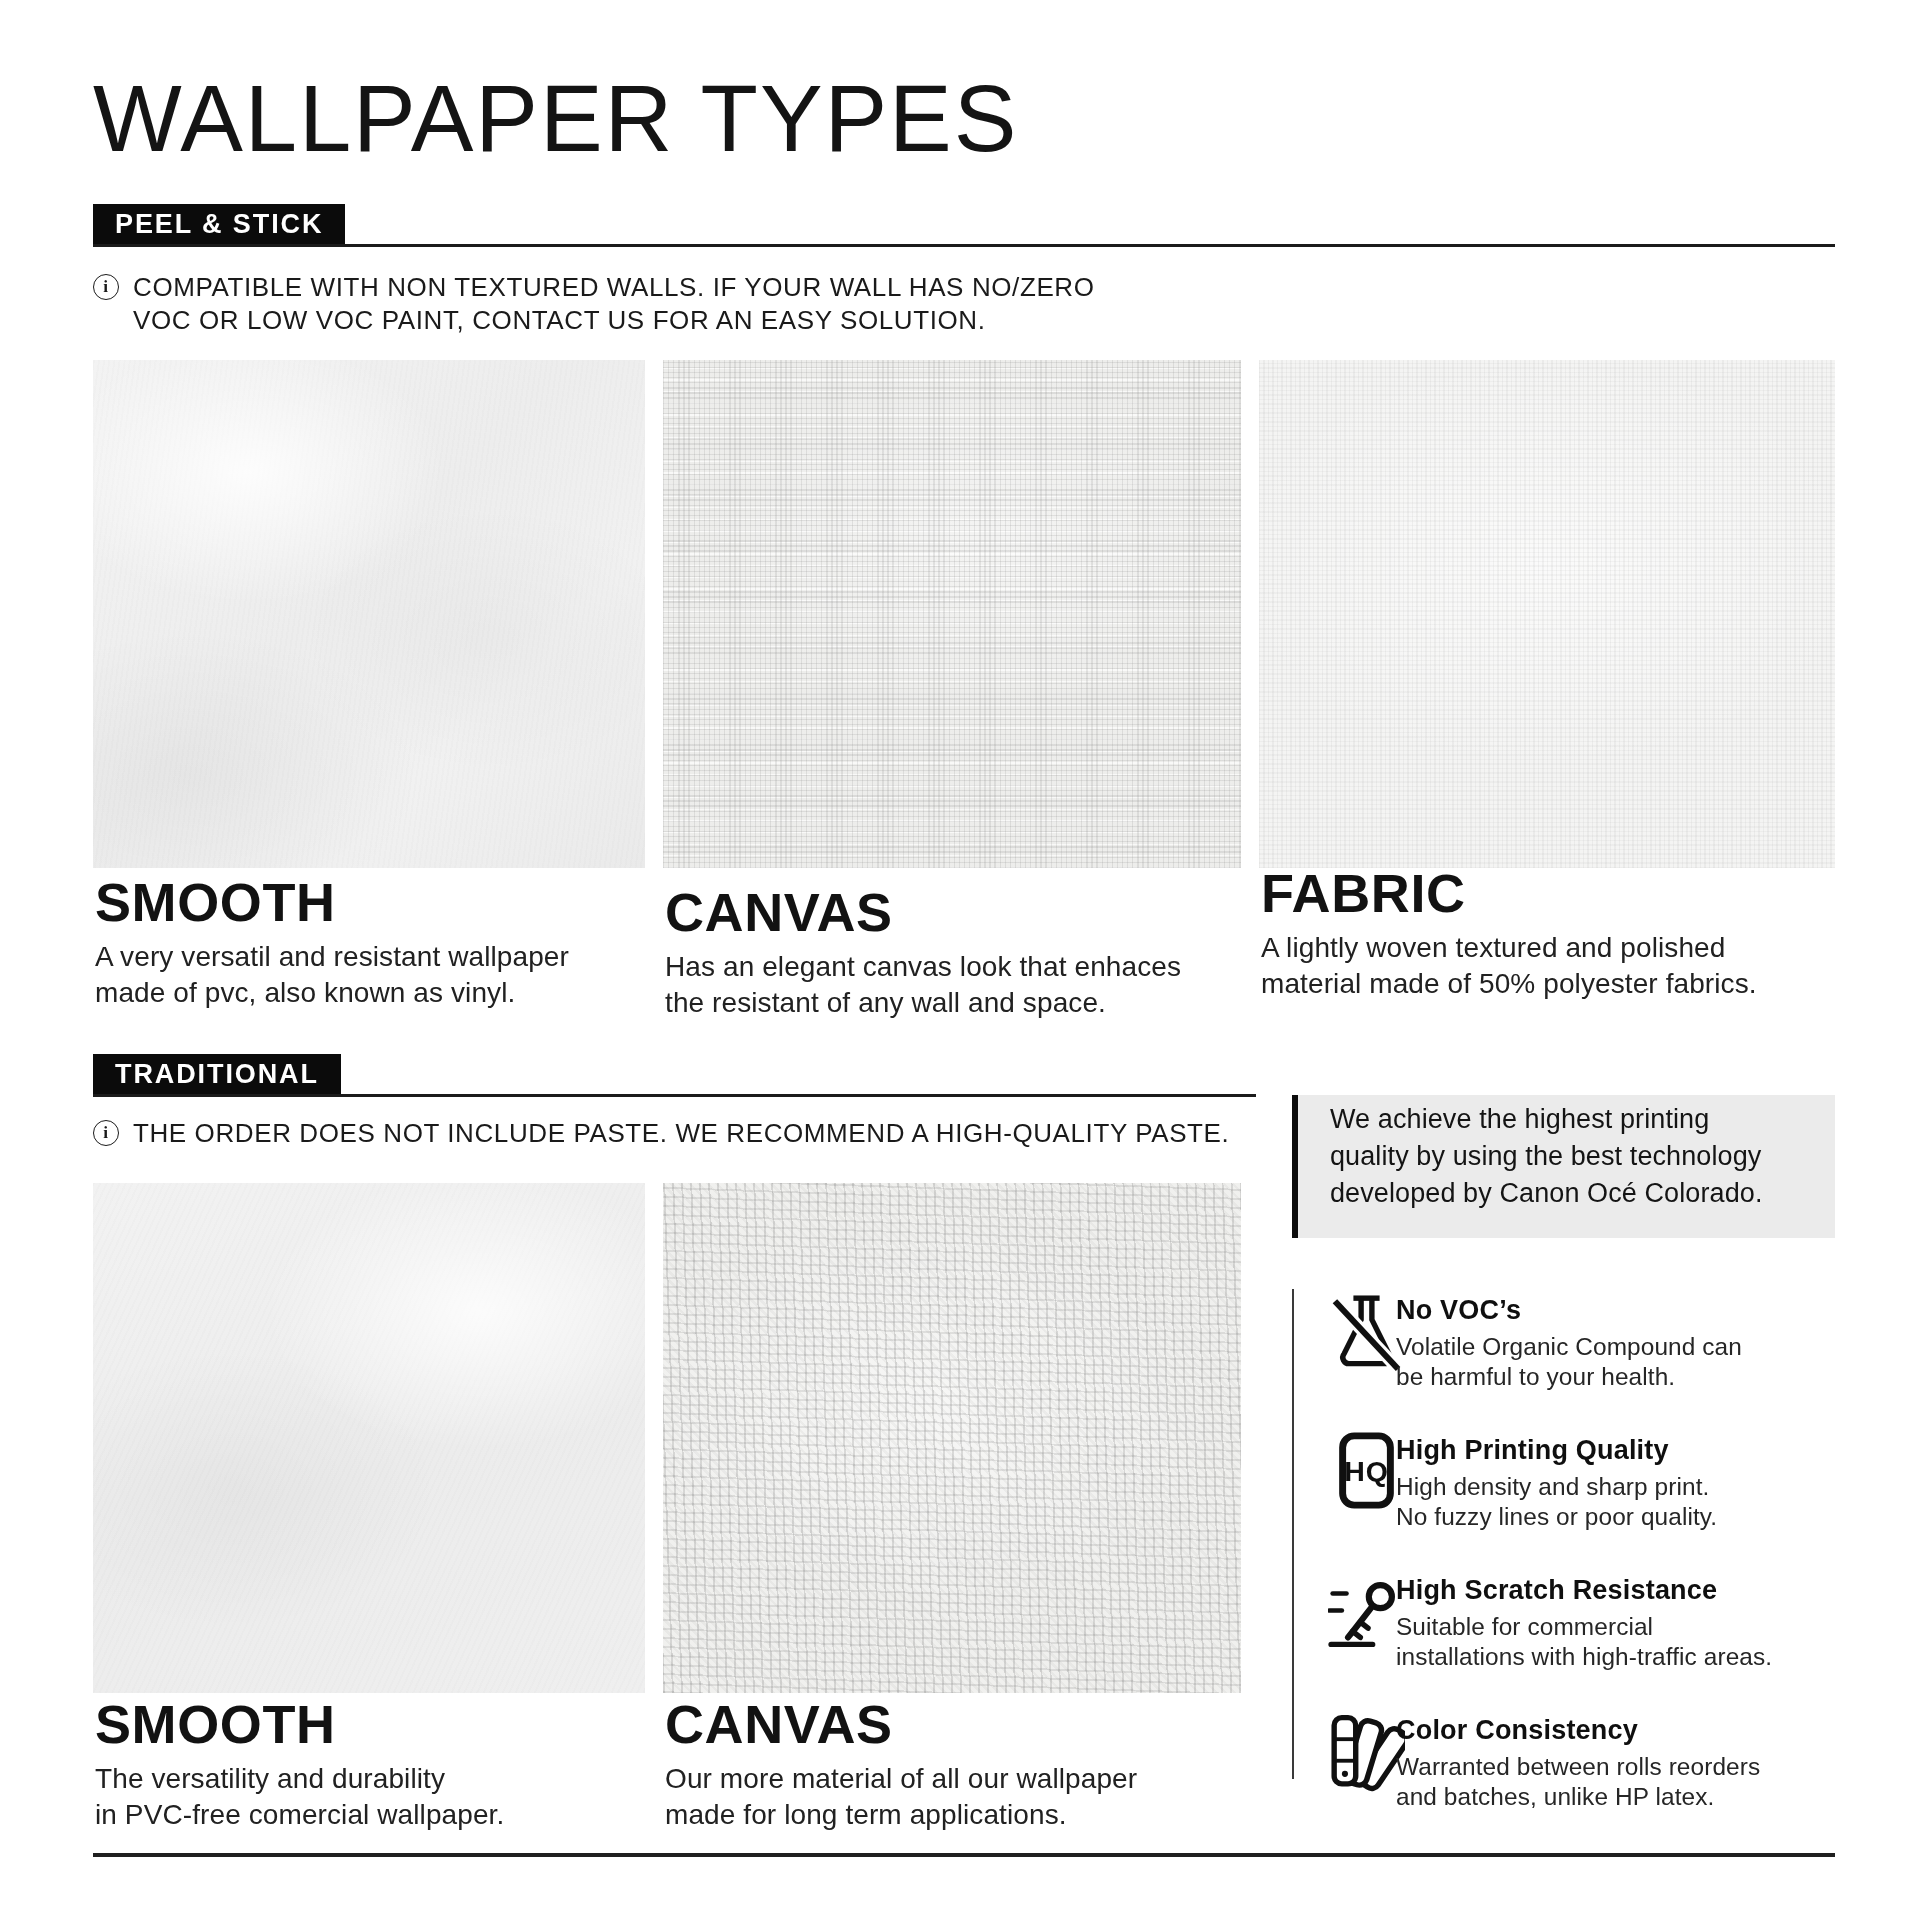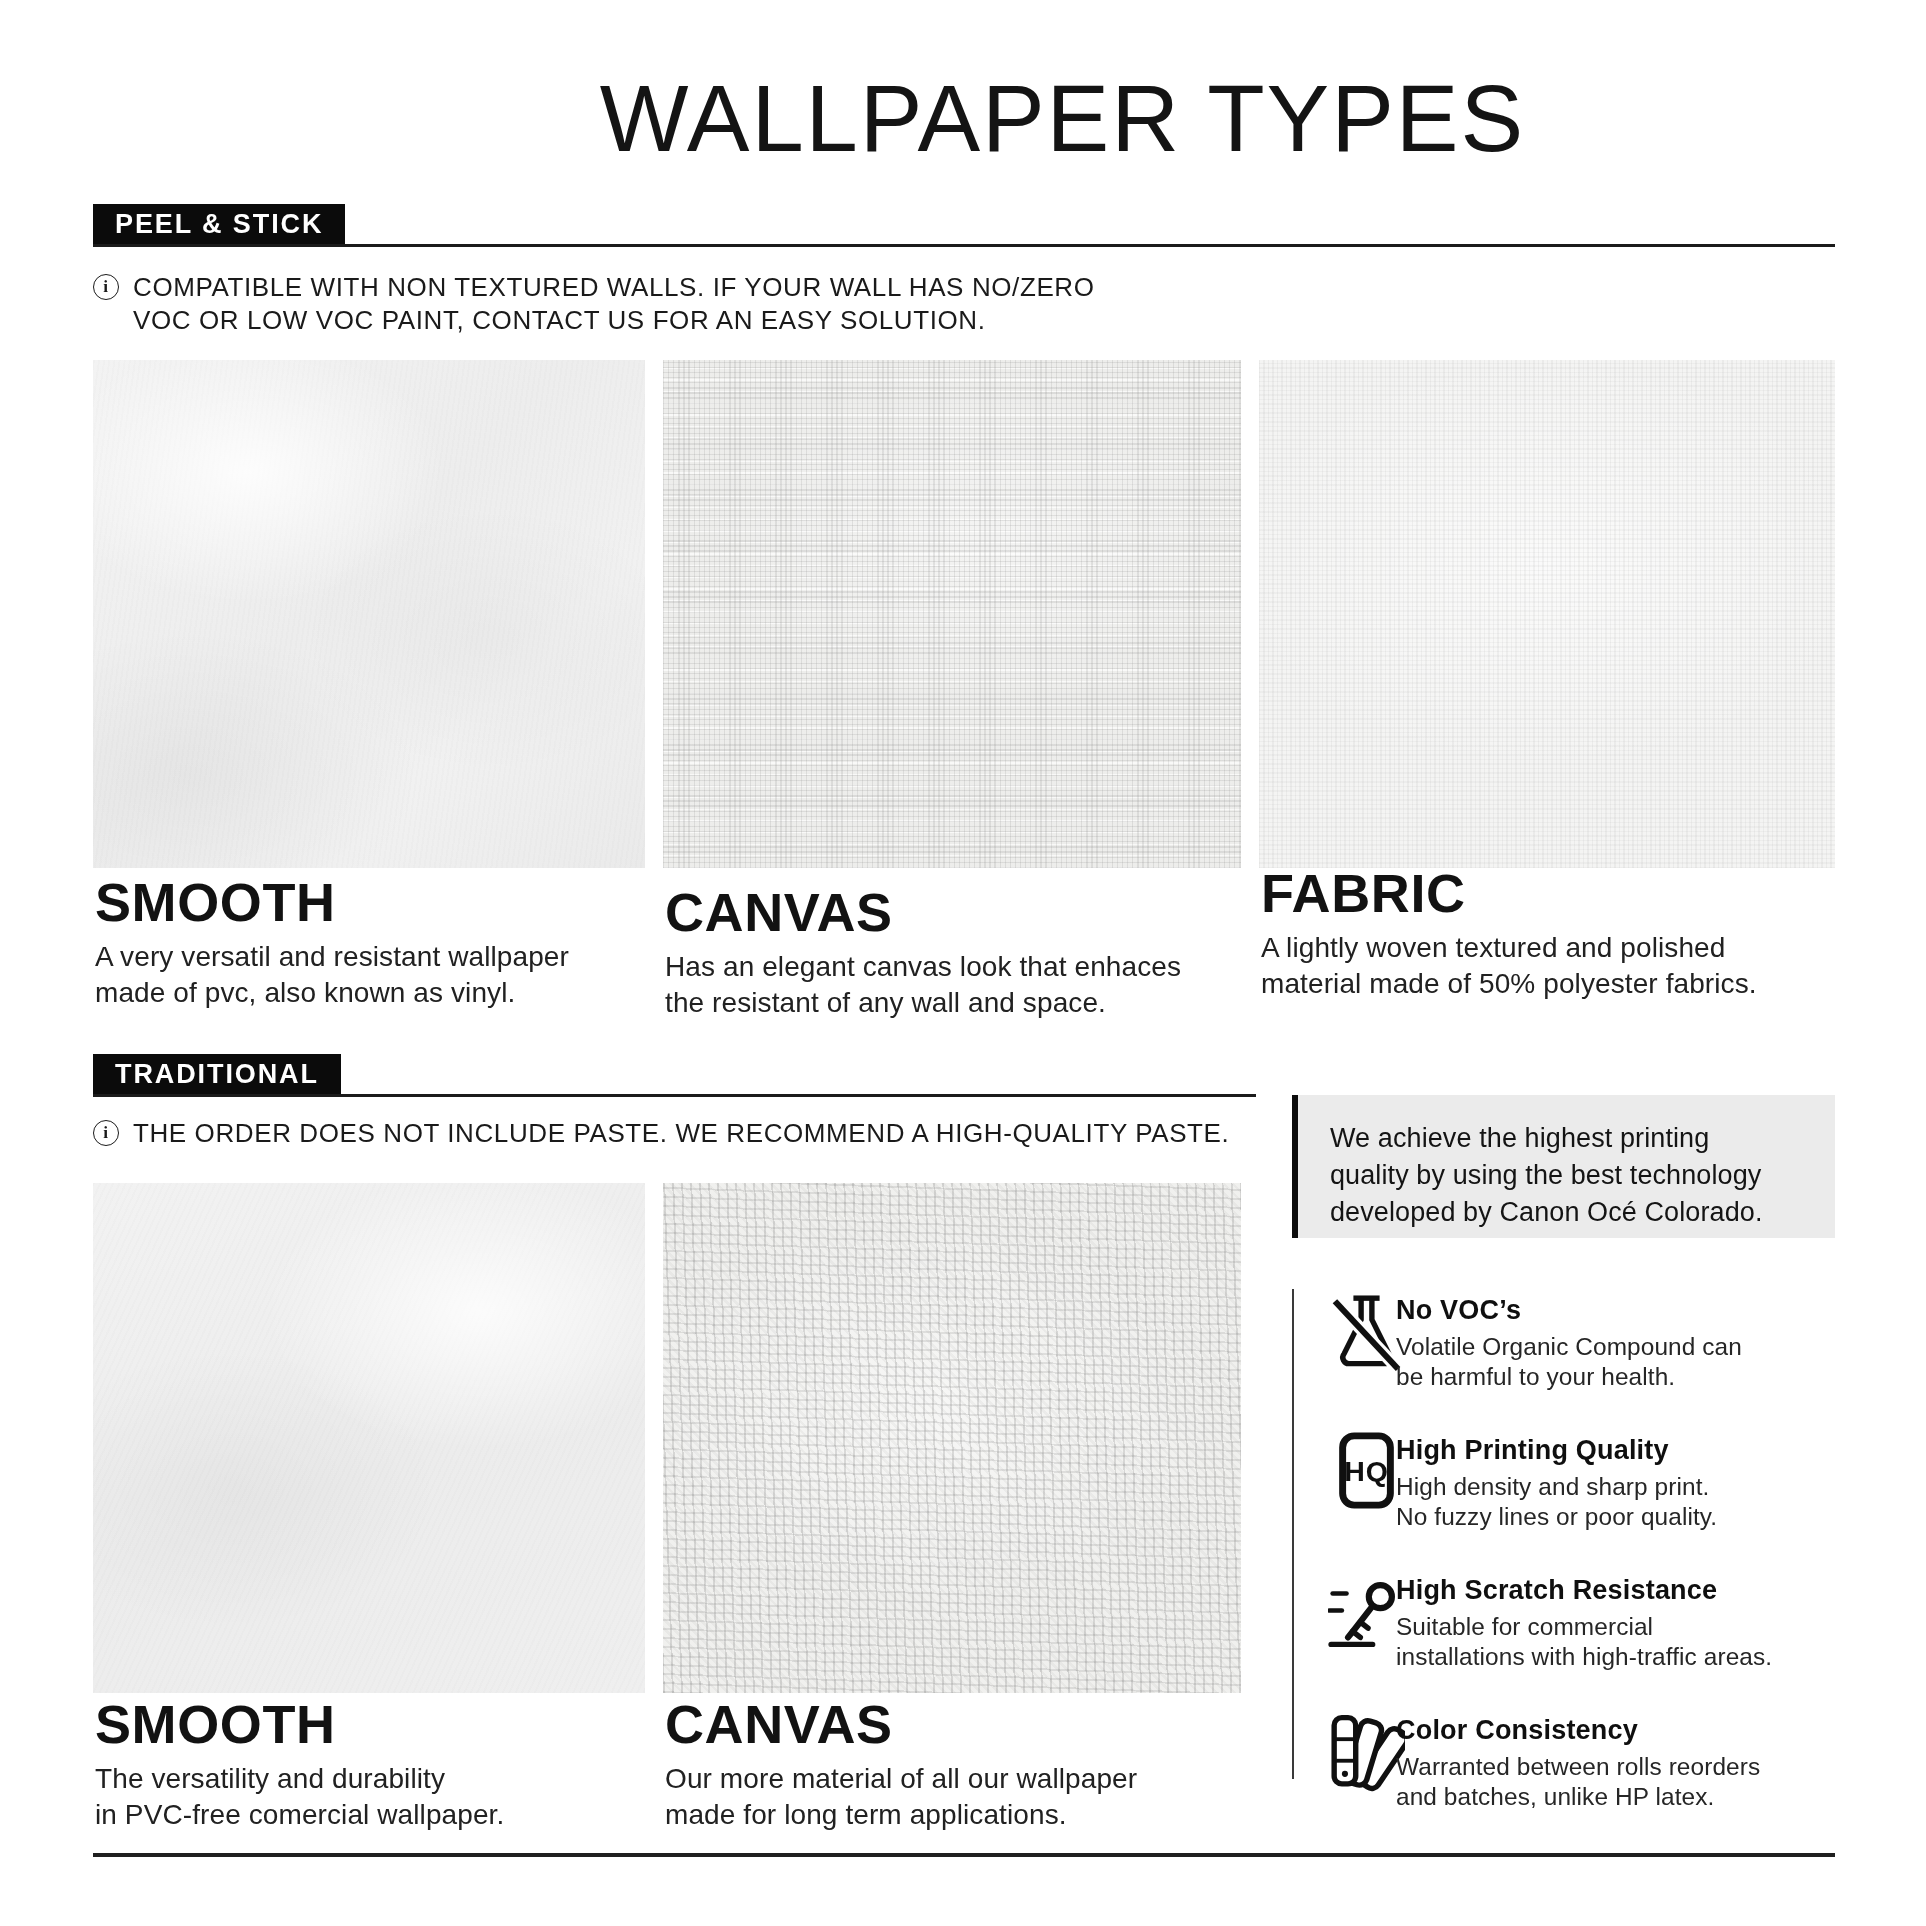--- a/index.html
+++ b/index.html
@@ -1,21 +1,21 @@
 <!DOCTYPE html>
 <html style="font-size:10.3px"><head>
 <meta charset="utf-8">
 <style>
   html,body{margin:0;padding:0;background:#fff;}
   .page{position:relative;width:1926px;height:1926px;background:#ffffff;
         font-family:"Liberation Sans",sans-serif;color:#161616;overflow:hidden;}
   .abs{position:absolute;}
 
   
-  .title{left:93px;top:72px;width:1432px;text-align:right;
+  .title{left:93px;top:72px;width:1432px;text-align:left;
          font-size:94px;font-weight:400;letter-spacing:1.9px;color:#141414;line-height:1;}
 
   
   .band{border-bottom:3.9px solid #1b1b1b;}
   #band-ps{left:93px;top:204px;width:1742px;height:40px;}
   #band-tr{left:93px;top:1054px;width:1163px;height:40px;}
   .badge{position:absolute;left:0;top:0;height:40px;line-height:41px;background:#0b0b0b;
          color:#ffffff;font-size:27px;font-weight:700;letter-spacing:1.9px;padding:0 22px;white-space:nowrap;text-align:center;}
 
   
@@ -62,21 +62,21 @@
       #f0f0ee;}
 
   
   .sw-label{position:absolute;}
   .sw-label .h{font-size:54px;font-weight:700;letter-spacing:0.6px;line-height:42px;color:#121212;}
   .sw-label .d{margin-top:16px;font-size:28px;line-height:36px;color:#212121;letter-spacing:0.1px;}
 
   
   .qbar{left:1292px;top:1095px;width:5.8px;height:143px;background:#0c0c0c;}
   .qpanel{left:1298px;top:1095px;width:537px;height:143px;background:#ebebeb;box-sizing:border-box;
-          padding:25px 19px 0 32px;font-size:27px;line-height:37px;color:#141414;letter-spacing:0.1px;}
+          padding:6px 19px 0 32px;font-size:27px;line-height:37px;color:#141414;letter-spacing:0.1px;}
   .vline{left:1292px;top:1289px;width:1.9px;height:490px;background:#3a3a3a;}
 
   .feature-text{position:absolute;left:1380px;width:416px;margin-left:16px;}
   .f-title{font-size:27px;font-weight:700;line-height:32px;color:#0f0f0f;letter-spacing:0.2px;}
   .f-desc{margin-top:6.4px;font-size:24.4px;line-height:30px;color:#262626;letter-spacing:0.1px;}
   .feature-icon{position:absolute;left:1328px;width:77px;height:83px;}
 
   
   .bottom-rule{left:93px;top:1853px;width:1742px;height:3.9px;background:#1f1f1f;}
 </style>

